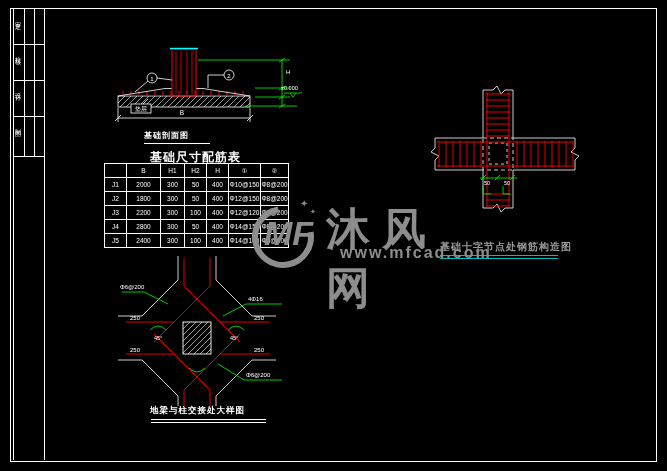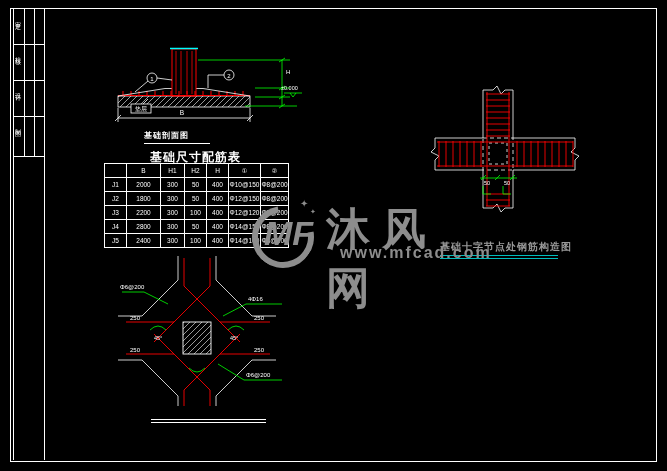--- a/index.html
+++ b/index.html
@@ -218,20 +218,21 @@
     <text x="2" y="33" fill="#fff" font-size="6">Φ6@200</text>
     <text x="130" y="45" fill="#fff" font-size="6">4Φ16</text>
     <text x="128" y="121" fill="#fff" font-size="6">Φ6@200</text>
     <text x="12" y="64" fill="#fff" font-size="6">250</text>
     <text x="12" y="96" fill="#fff" font-size="6">250</text>
     <text x="136" y="64" fill="#fff" font-size="6">250</text>
     <text x="136" y="96" fill="#fff" font-size="6">250</text>
     <text x="36" y="84" fill="#fff" font-size="5.5">45°</text>
     <text x="112" y="84" fill="#fff" font-size="5.5">45°</text>
   </svg>
+  <span class="caption" style="left:150px;top:405px;width:118px;font-size:8.5px;">地梁与柱交接处大样图</span>
   <div class="wline" style="left:151px;top:419px;width:115px;height:1px;"></div>
   <div class="wline" style="left:151px;top:422px;width:115px;height:1px;"></div>
 
   <svg style="left:425px;top:82px;" width="180" height="140" viewBox="0 0 180 140">
     <g stroke="#fff" stroke-width="0.8" fill="none">
       <path d="M58,8 V56"></path>
         <path d="M88,8 V56"></path>
       <path d="M58,88 V126"></path>
         <path d="M88,88 V126"></path>
       <path d="M10,56 H58"></path>

